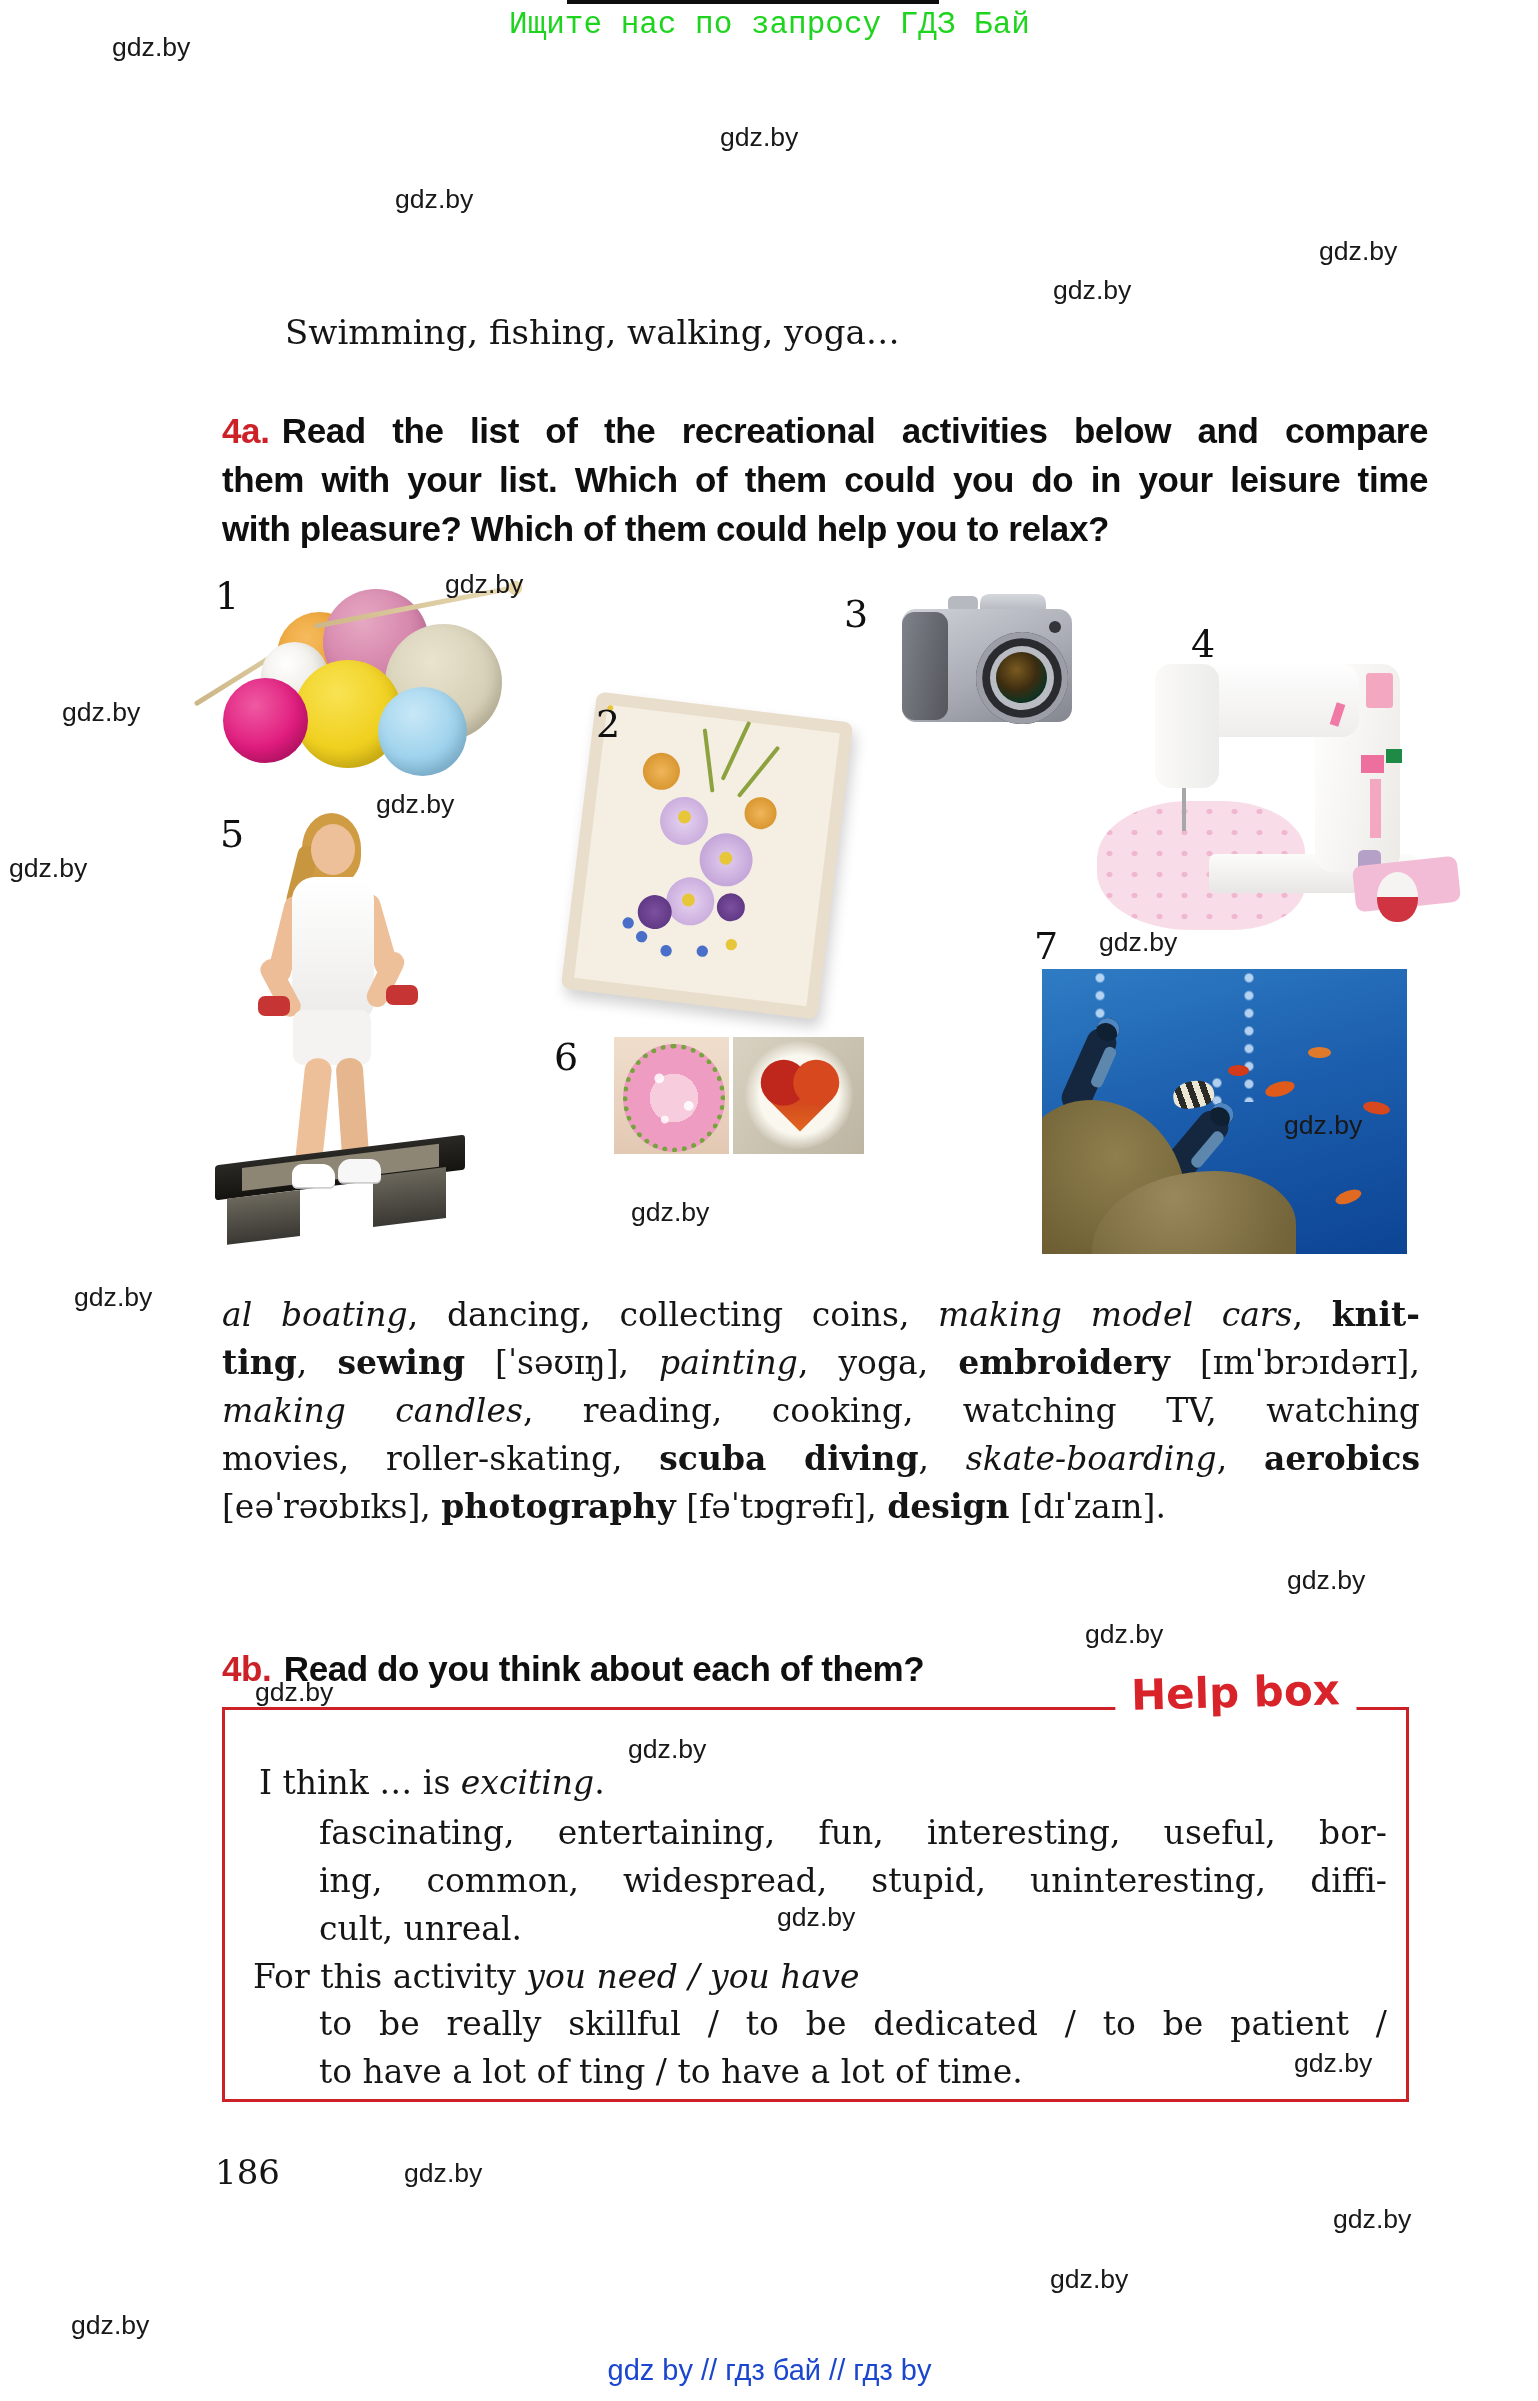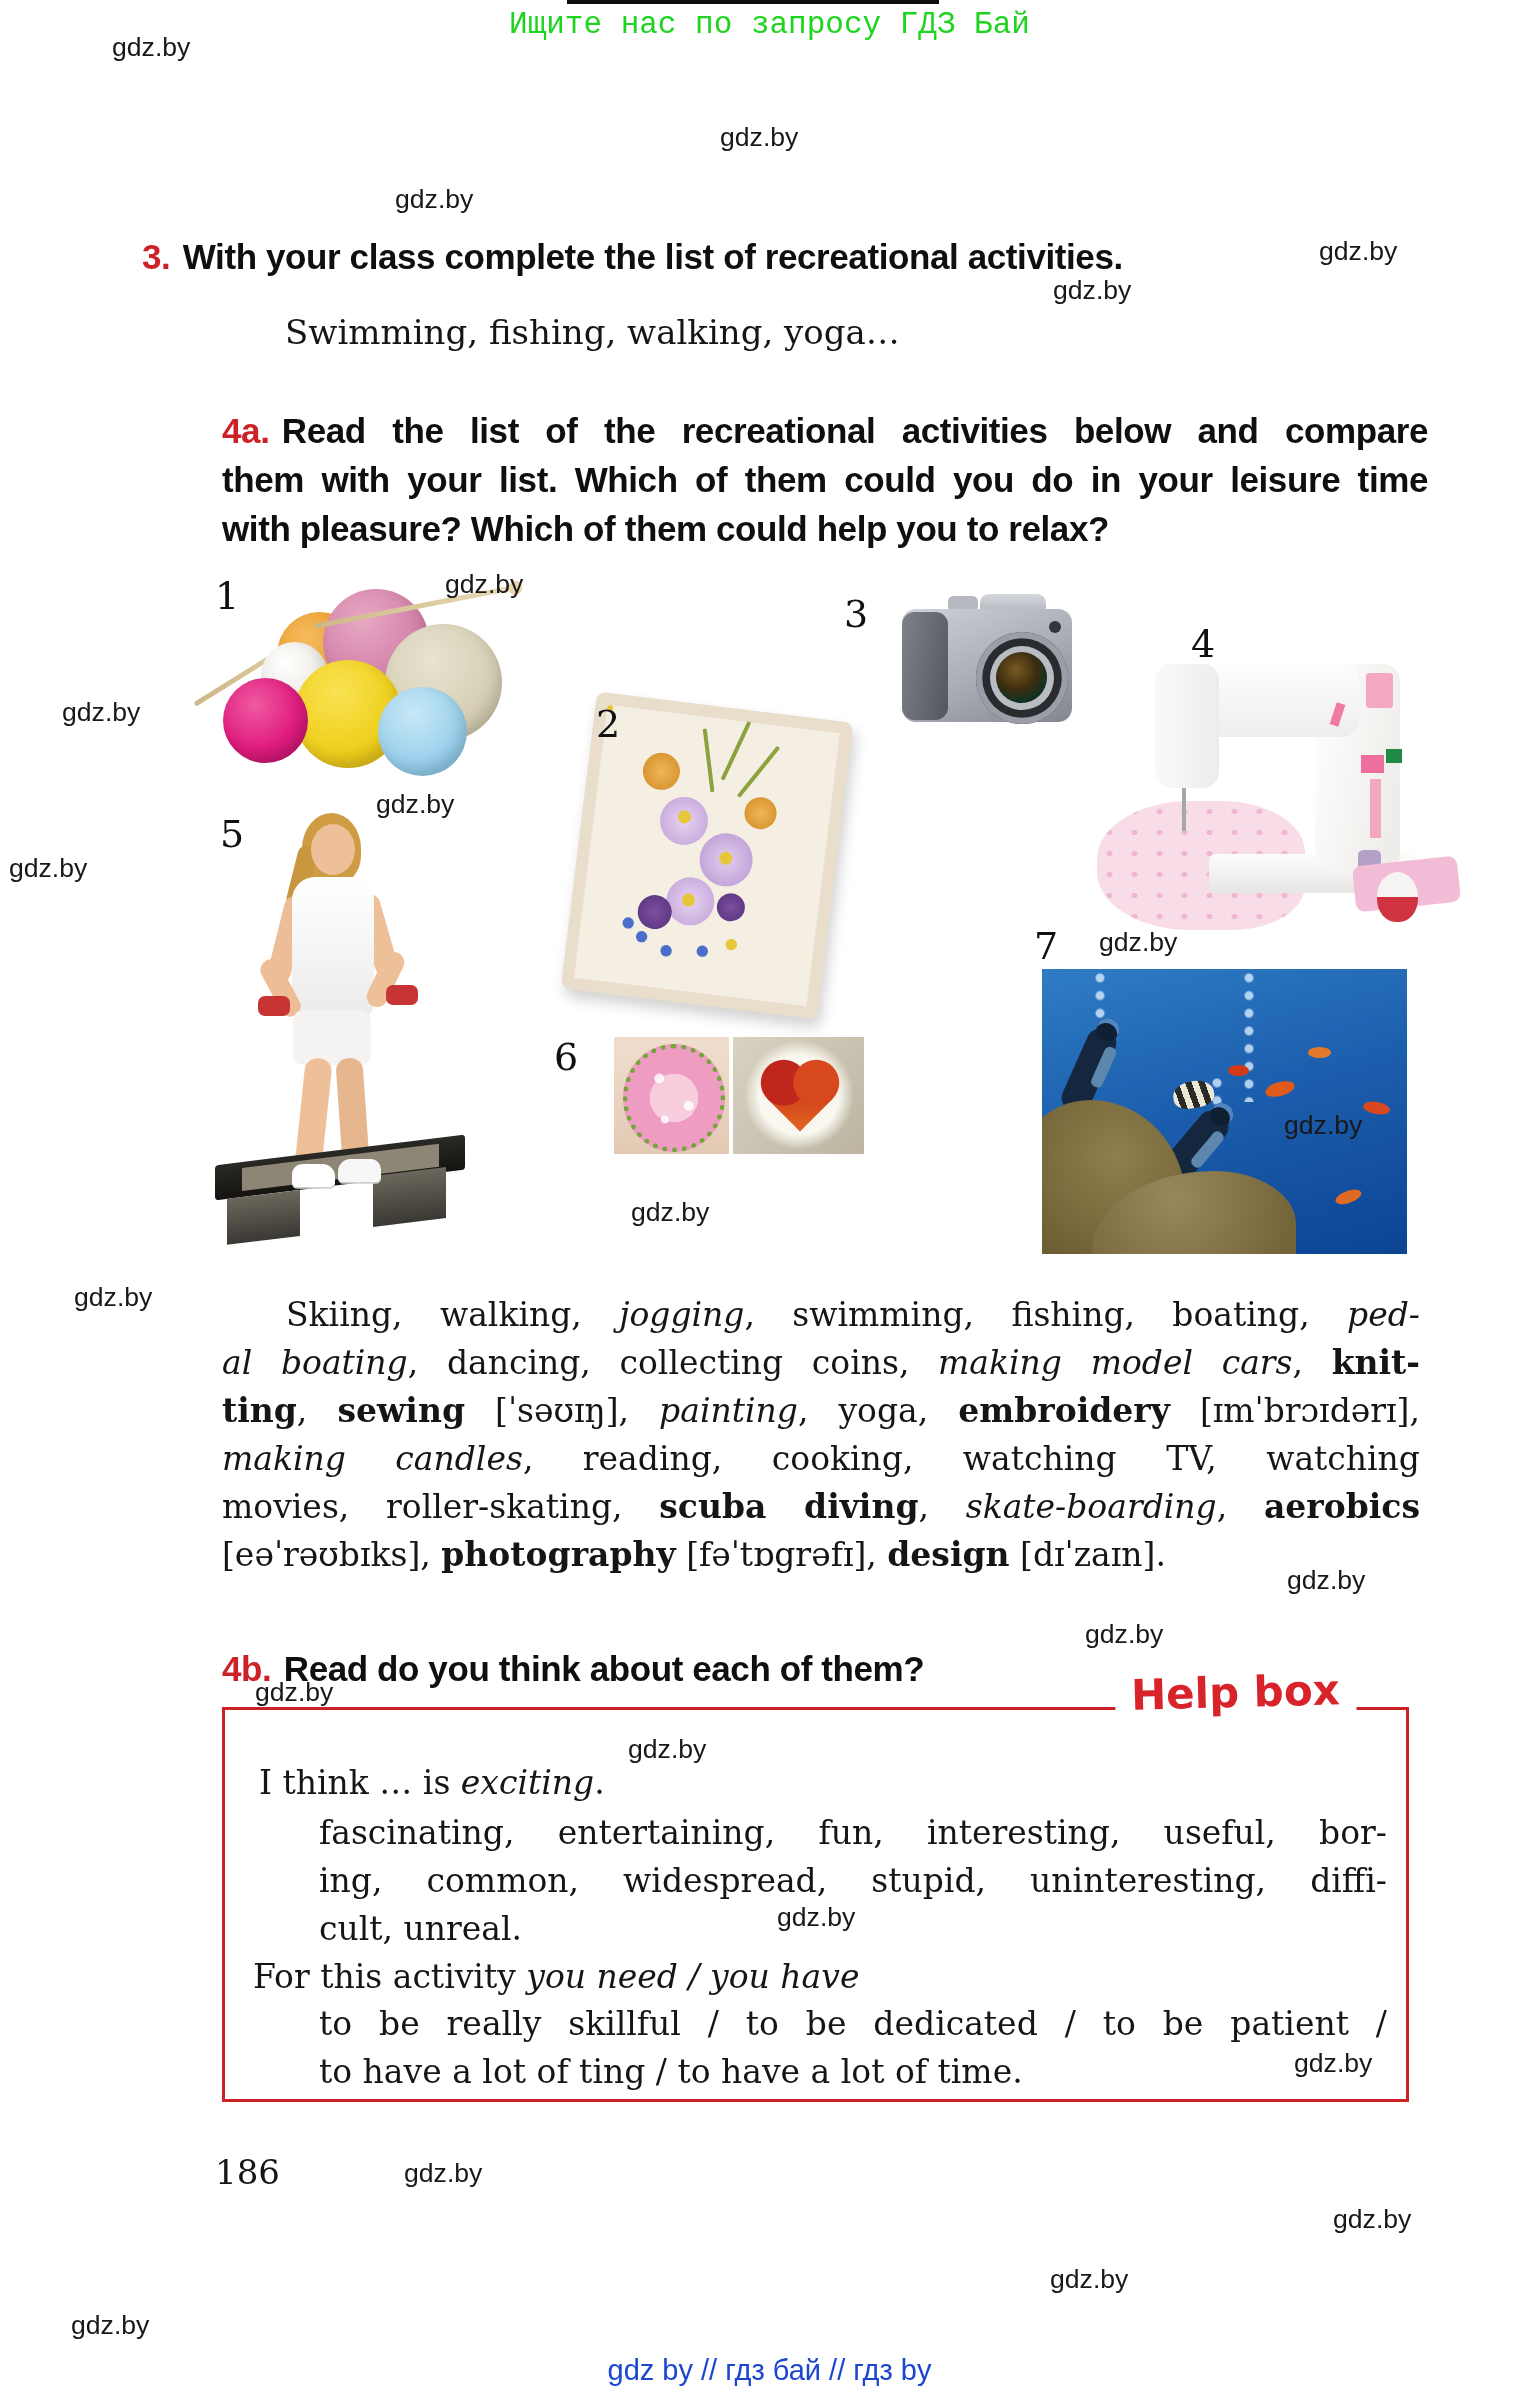--- a/index.html
+++ b/index.html
@@ -195,23 +195,20 @@
        background:repeating-linear-gradient(80deg,#ece6d4 0 6.2px,#2a2a26 6.2px 12.4px);transform:rotate(-10deg);}
 </style>
 </head>
 <body>
 
 <div id="page">
 
   <div id="topbar"></div>
   <div id="banner">Ищите нас по запросу ГДЗ Бай</div>
 
-  <div id="ex3" class="exheading">
-    <span class="rednum">3.</span><span>With your class complete the list of recreational activities.</span>
-  </div>
   <div id="ex3-example">Swimming, fishing, walking, yoga…</div>
 
   <div id="ex4a" class="exheading">
       <div class="l just"><span class="rednum">4a.</span>Read the list of the recreational activities below and compare</div>
       <div class="l just">them with your list. Which of them could you do in your leisure time</div>
       <div class="l">with pleasure? Which of them could help you to relax?</div>
     </div>
 
   <div class="imgnum" style="left:215px;top:574px;">1</div>
   <div id="img-yarn">
@@ -326,21 +323,20 @@
     <div class="fish" id="fs2"></div>
     <div class="fish" id="fs3"></div>
     <div class="fish" id="fs4"></div>
     <div class="fish" id="fs6"></div>
     <div id="fs5"></div>
     <div id="sc-coral1"></div>
     <div id="sc-coral2"></div>
   </div>
 
   <div id="para">
-      <div class="pline just ind"><span>Skiing, walking, </span><span class="it">jogging</span><span>, swimming, fishing, boating, </span><span class="it">ped-</span></div>
       <div class="pline just"><span class="it">al boating</span><span>, dancing, collecting coins, </span><span class="it">making model cars</span><span>, </span><span class="bd">knit-</span></div>
       <div class="pline just"><span class="bd">ting</span><span>, </span><span class="bd">sewing</span><span> [ˈsəʊɪŋ], </span><span class="it">painting</span><span>, yoga, </span><span class="bd">embroidery</span><span> [ɪmˈbrɔɪdərɪ],</span></div>
       <div class="pline just"><span class="it">making candles</span><span>, reading, cooking, watching TV, watching</span></div>
       <div class="pline just"><span>movies, roller-skating, </span><span class="bd">scuba diving</span><span>, </span><span class="it">skate-boarding</span><span>, </span><span class="bd">aerobics</span></div>
       <div class="pline"><span>[eəˈrəʊbɪks], </span><span class="bd">photography</span><span> [fəˈtɒgrəfɪ], </span><span class="bd">design</span><span> [dɪˈzaɪn].</span></div>
     </div>
 
   <div id="ex4b" class="exheading">
     <span class="rednum">4b.</span><span>Read do you think about each of them?</span>
   </div>

